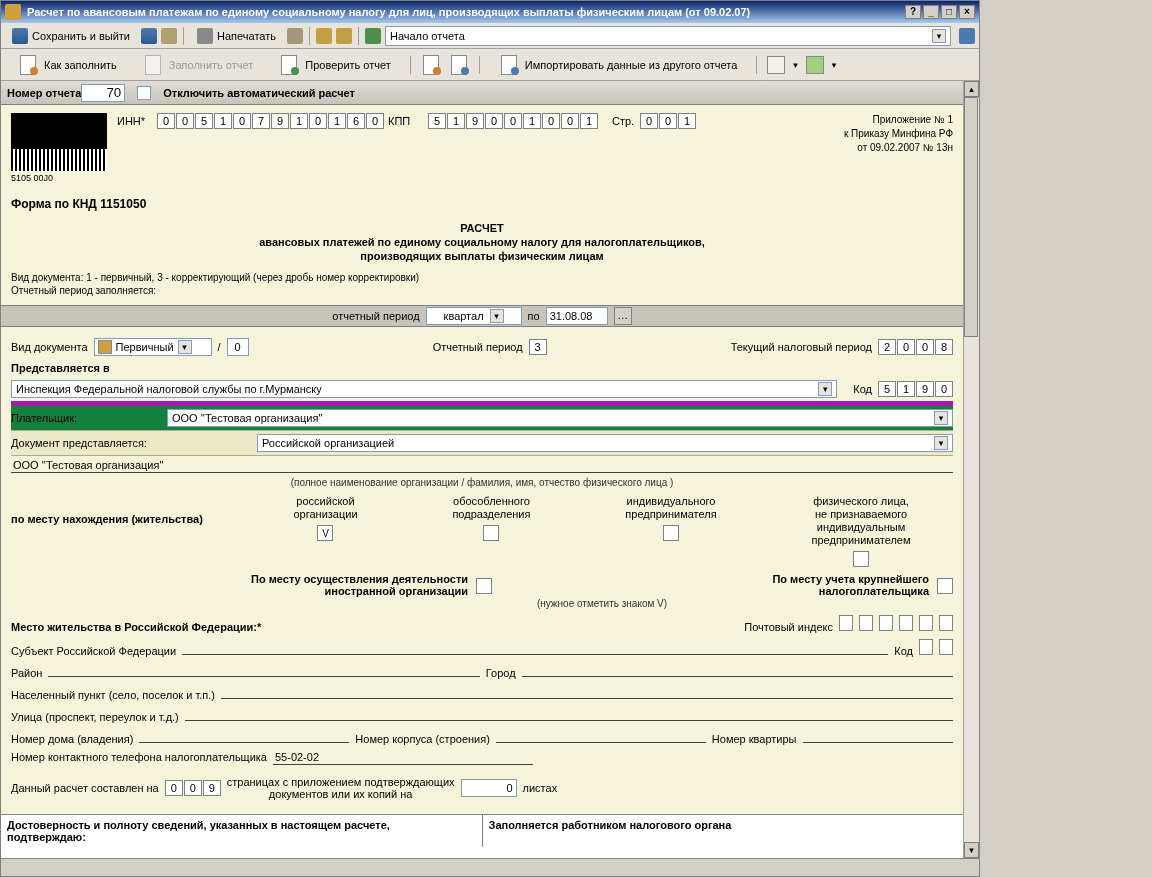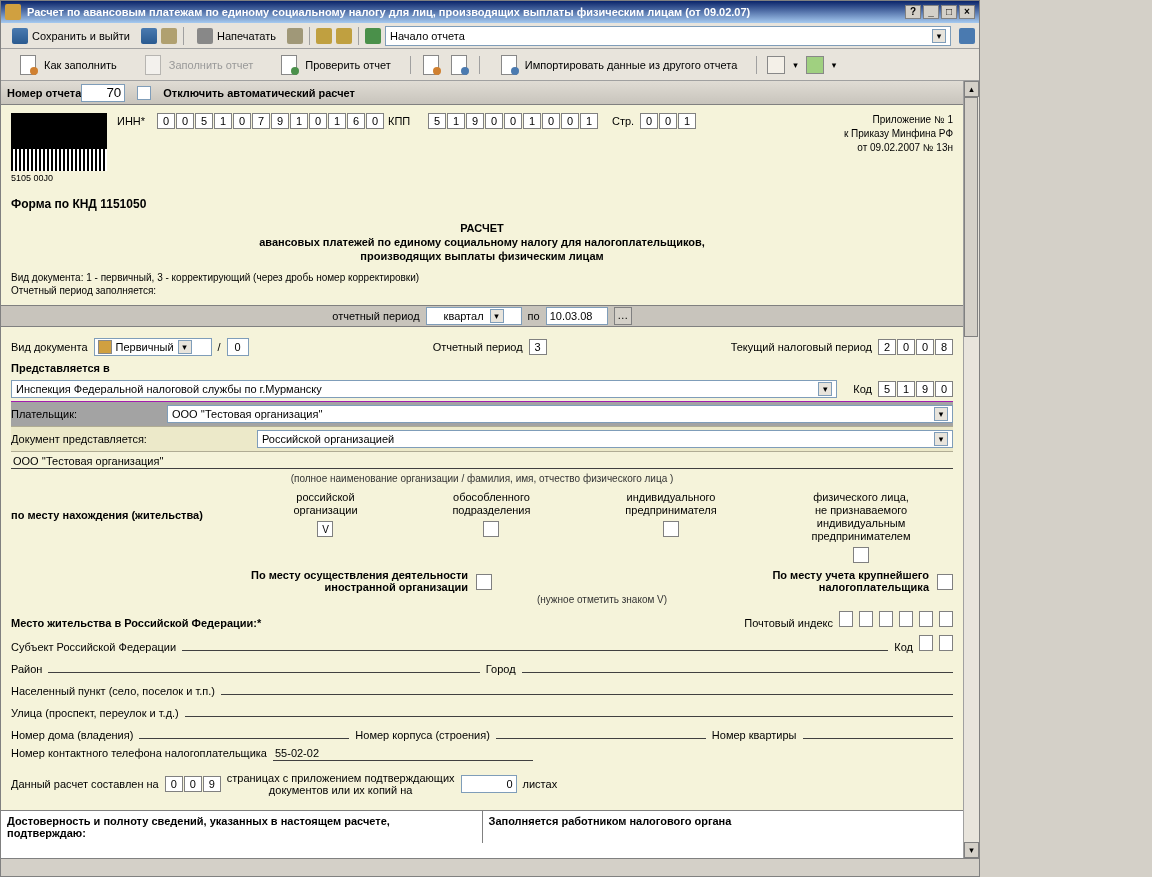--- a/index.html
+++ b/index.html
@@ -219,21 +219,21 @@
       </div>
 
       <div class="graybar">
         <span class="lbl">отчетный период</span>
         <span class="sel">
             <span>квартал</span>
             <span class="dd">▾</span>
           </span>
         <span class="lbl">по</span>
         <span class="tinp" style="width:62px">
-            <span>10.03.08</span>
+            <span>31.08.08</span>
           </span>
         <span class="dots">…</span>
       </div>
 
       <div class="doc">
         <div class="row">
           <span class="lbl">Вид документа</span>
           <span class="selw" style="width:118px">
               <span class="fico"></span>
               <span>Первичный</span>
@@ -266,21 +266,21 @@
             </div>
           <span class="lbl" style="margin-left:10px">Код</span>
           <div class="cells" id="subcode-cells">
               <span class="cell">5</span>
               <span class="cell">1</span>
               <span class="cell">9</span>
               <span class="cell">0</span>
             </div>
         </div>
 
-        <div class="row" style="background:#a3a3a3;border-top:1px solid #a21caf;border-bottom:1px solid #b0ac94">
+        <div class="row" style="background:#15803d;border-top:5px solid #a21caf;border-bottom:1px solid #b0ac94">
           <span class="lbl" style="width:150px">Плательщик:</span>
           <div class="txtf" style="flex:1">
               <span>ООО ''Тестовая организация''</span>
               <span class="dd">▾</span>
             </div>
         </div>
         <div class="row" style="background:#ece9c9;border-bottom:1px solid #b0ac94">
           <span class="lbl" style="width:240px">Документ представляется:</span>
           <div class="txtf" style="flex:1">
               <span>Российской организацией</span>

